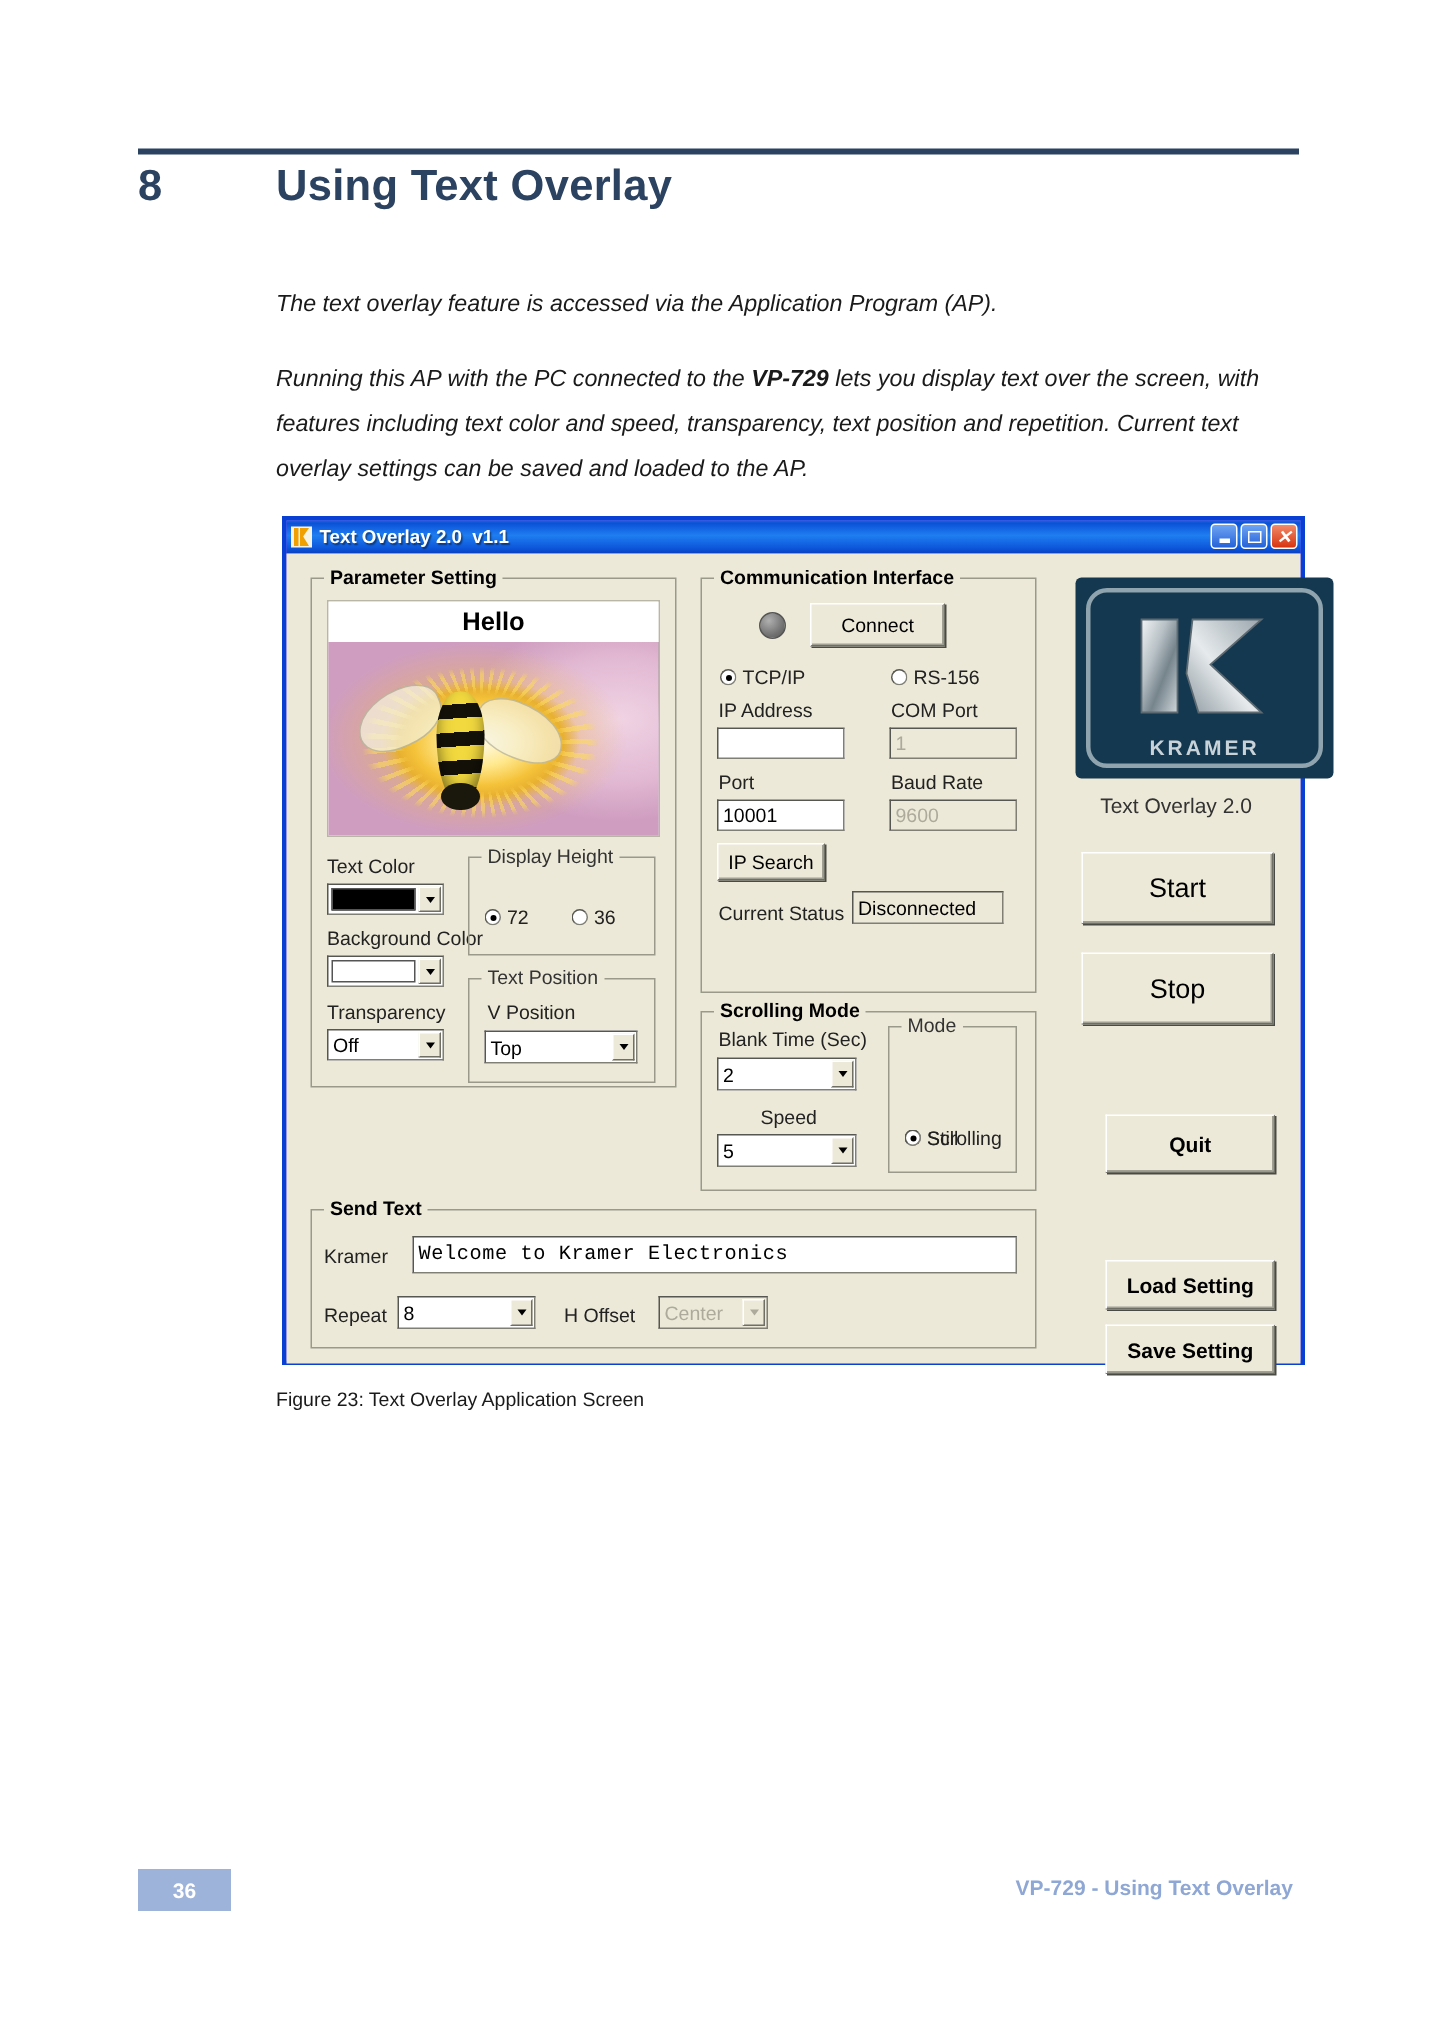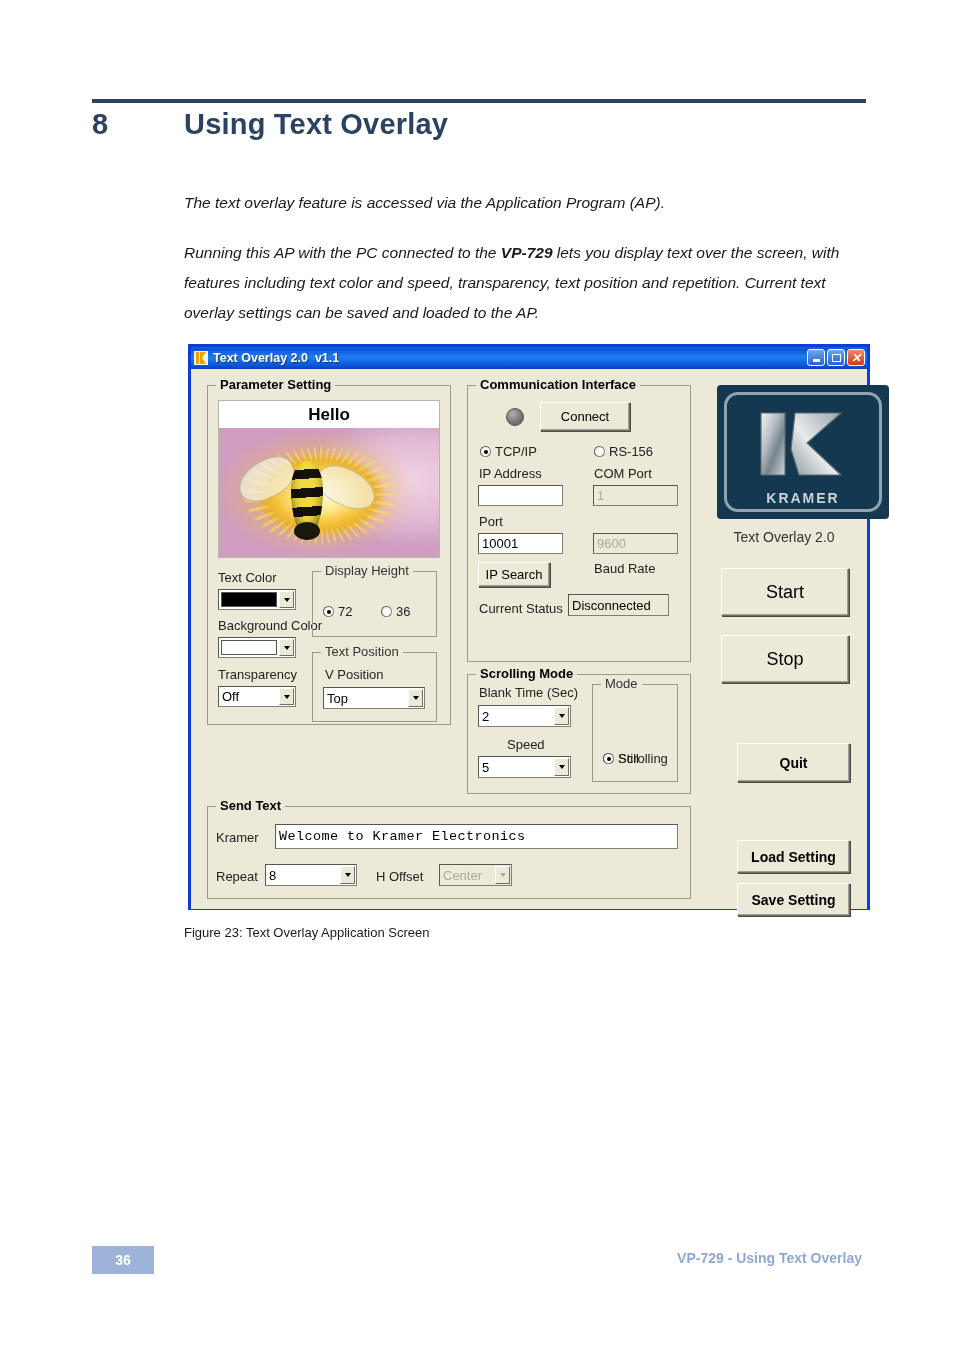--- a/index.html
+++ b/index.html
@@ -354,21 +354,21 @@
 
         <span class="lbl" style="left:11px;top:80px;">IP Address</span>
         <div class="tbox" style="left:10px;top:99px;width:85px;height:21px;"></div>
 
         <span class="lbl" style="left:126px;top:80px;">COM Port</span>
         <div class="tbox disabled" style="left:125px;top:99px;width:85px;height:21px;">1</div>
 
         <span class="lbl" style="left:11px;top:128px;">Port</span>
         <div class="tbox" style="left:10px;top:147px;width:85px;height:21px;">10001</div>
 
-        <span class="lbl" style="left:126px;top:128px;margin-top:47px;">Baud Rate</span>
+        <span class="lbl" style="left:126px;top:128px;">Baud Rate</span>
         <div class="tbox disabled" style="left:125px;top:147px;width:85px;height:21px;">9600</div>
 
         <div class="btn" style="left:10px;top:176px;width:72px;height:25px;">IP Search</div>
 
         <span class="lbl" style="left:11px;top:215px;">Current Status</span>
         <div class="tbox disabled" style="left:100px;top:208px;width:101px;height:22px;color:#000;">Disconnected</div>
       </div>
 
       <div class="gb" style="left:276px;top:305px;width:224px;height:120px;">
         <span class="gb-title">Scrolling Mode</span>

